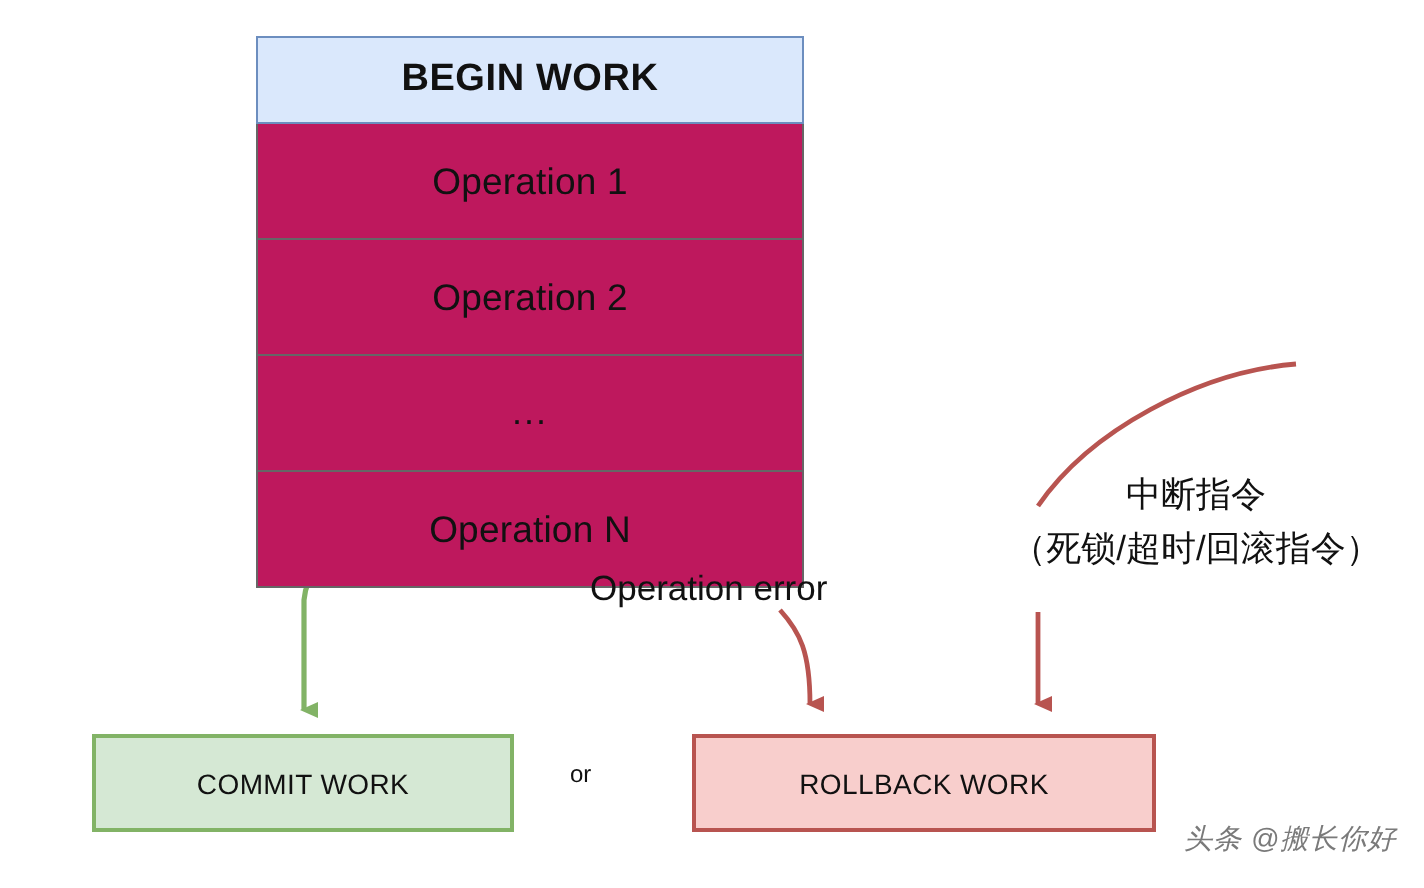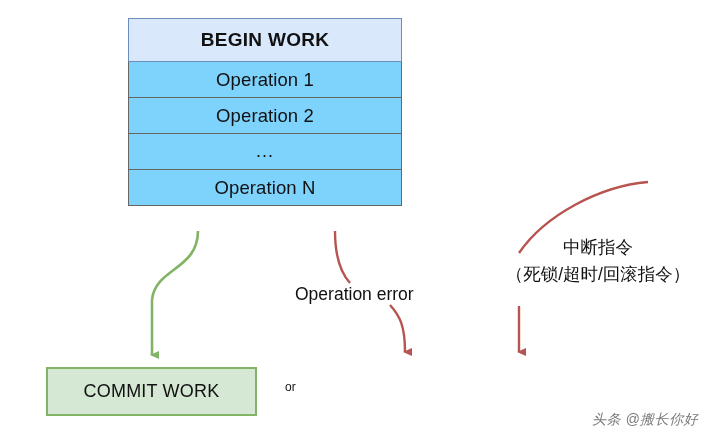--- a/index.html
+++ b/index.html
@@ -12,43 +12,43 @@
   }
   #stage{position:absolute;left:0;top:0;width:712px;height:444px;}
 
   
   .flow-table{
     position:absolute;left:128px;top:18px;width:274px;
     box-sizing:border-box;
   }
   .flow-row{
     box-sizing:border-box;
-    height:36px;
+    height:58px;
     border:1.6px solid #666666;
     border-top-width:0;
-    background:#7dd3fc;
+    background:#be185d;
     display:flex;align-items:center;justify-content:center;
     font-size:18.5px;color:#111111;
     letter-spacing:.1px;
   }
   .flow-row.head{
     border:1.6px solid #6c8ebf;
     background:#dae8fc;
     font-weight:bold;
     font-size:19px;
     letter-spacing:.3px;
     height:44px;
   }
   .flow-row.dots{font-size:18px;letter-spacing:1px;}
 
   
   .term-box{
     position:absolute;box-sizing:border-box;
     display:flex;align-items:center;justify-content:center;
-    font-size:18px;color:#111111;letter-spacing:.2px;
+    font-size:14px;color:#111111;letter-spacing:.2px;
   }
   #commit-box{
     left:46px;top:367px;width:211px;height:49px;
     border:2px solid #82b366;background:#d5e8d4;
   }
   #rollback-box{
     left:346px;top:367px;width:232px;height:49px;
     border:2px solid #b85450;background:#f8cecc;
   }
 
@@ -102,20 +102,21 @@
     <div class="flow-row">Operation 1</div>
     <div class="flow-row">Operation 2</div>
     <div class="flow-row dots">...</div>
     <div class="flow-row">Operation N</div>
   </div>
 
   <div id="commit-box" class="term-box">COMMIT WORK</div>
 
   <div id="or-text" class="free-text">or</div>
 
+  <div id="rollback-box" class="term-box">ROLLBACK WORK</div>
 
   <div id="op-error-text" class="free-text">Operation error</div>
 
   <div id="interrupt-text" class="free-text"><span>中断指令</span><br><span>（死锁/超时/回滚指令）</span></div>
 
   <div id="watermark">头条 @搬长你好</div>
 
 </div>
 
 </body></html>

